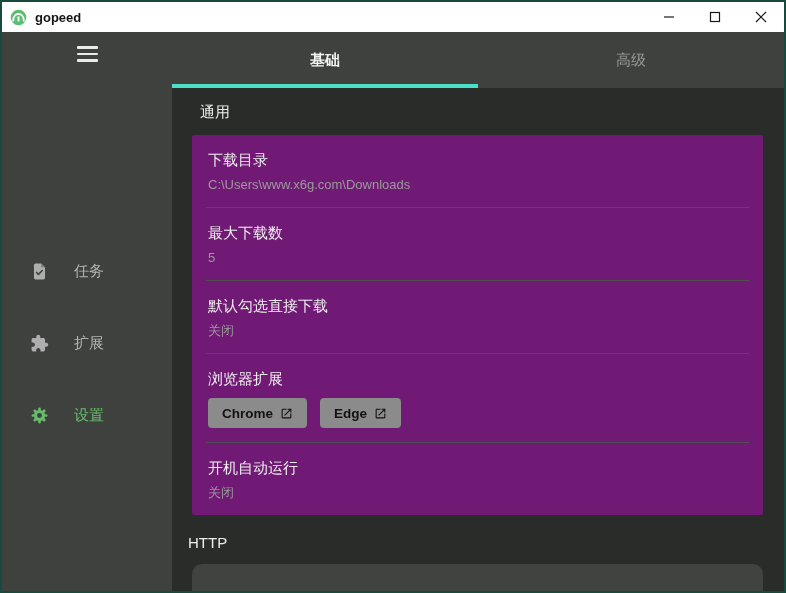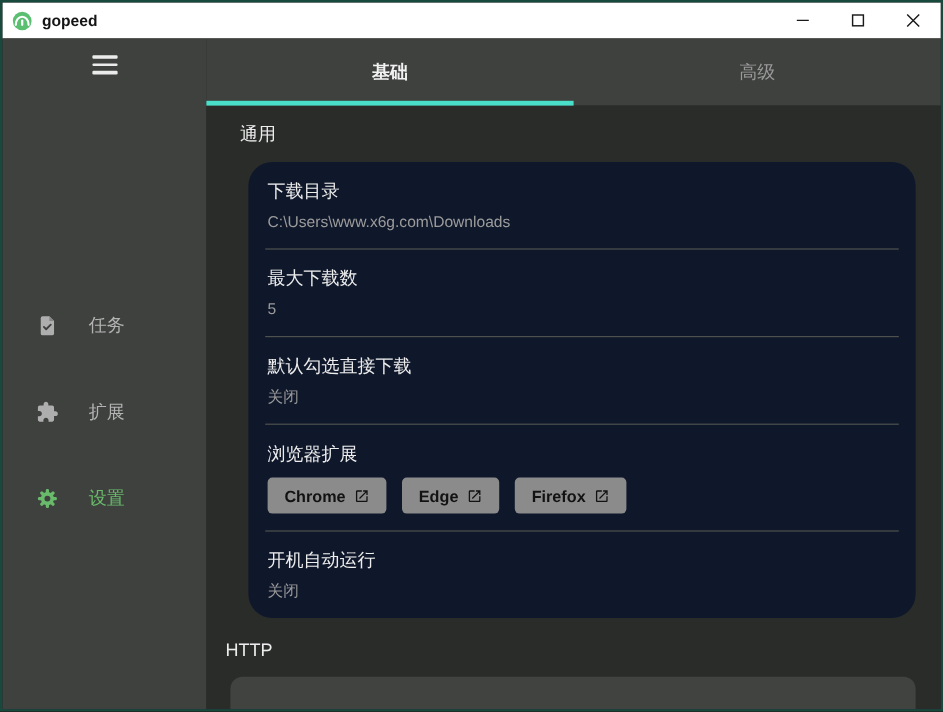--- a/index.html
+++ b/index.html
@@ -24,21 +24,21 @@
   .nav-item.active{color:#69bb6b;}
 
   .main{flex:1;display:flex;flex-direction:column;min-width:0;}
   .tabbar{flex:0 0 56px;background:#3e413e;display:flex;}
   .tab{flex:1;display:flex;align-items:center;justify-content:center;font-size:15px;color:#9a9a9a;position:relative;}
   .tab.active{color:#f2f2f2;font-weight:bold;}
   .tab.active::after{content:"";position:absolute;left:0;right:0;bottom:0;height:4px;background:#49dfc8;}
 
   .content{flex:1;background:#2a2c2a;padding-top:15px;overflow:hidden;}
   .section-label{padding-left:28px;font-size:15px;color:#ededed;margin-bottom:13px;}
-  .card{margin:0 21px 0 35px;background:#0f172a;border-radius:20px;}
+  .card{margin:0 21px 0 20px;background:#701a75;border-radius:2px;}
   .card-item{padding:15px 16px 14px;}
   .divider{height:1px;background:#4e514e;margin:0 14px;}
   .item-title{font-size:15px;color:#ededed;line-height:20px;}
   .item-value{font-size:13px;color:#9b9b9b;line-height:17px;margin-top:6px;}
   .btn-row{margin-top:9px;display:flex;}
   .browser-btn{height:30px;padding:0 14px;margin-right:13px;background:#8b8b8b;border:none;border-radius:4px;font-size:13.5px;color:#121212;display:inline-flex;align-items:center;gap:7px;font-weight:bold;}
   .http-label{margin:19px 0 13px;padding-left:16px;font-size:15px;color:#ededed;}
   .card-stub{margin:0 21px 0 20px;height:28px;background:#404340;border-radius:10px 10px 0 0;}
 </style>
 </head>
@@ -158,26 +158,20 @@
                 <svg width="13" height="13" viewBox="0 0 24 24">
                     <path fill="#121212" d="M19 19H5V5h7V3H5c-1.11 0-2 .9-2 2v14c0 1.1.89 2 2 2h14c1.1 0 2-.9 2-2v-7h-2v7zM14 3v2h3.59l-9.83 9.83 1.41 1.41L19 6.41V10h2V3h-7z"></path>
                   </svg>
               </button>
               <button class="browser-btn">
                 <span>Edge</span>
                 <svg width="13" height="13" viewBox="0 0 24 24">
                     <path fill="#121212" d="M19 19H5V5h7V3H5c-1.11 0-2 .9-2 2v14c0 1.1.89 2 2 2h14c1.1 0 2-.9 2-2v-7h-2v7zM14 3v2h3.59l-9.83 9.83 1.41 1.41L19 6.41V10h2V3h-7z"></path>
                   </svg>
               </button>
-              <button class="browser-btn">
-                <span>Firefox</span>
-                <svg width="13" height="13" viewBox="0 0 24 24">
-                    <path fill="#121212" d="M19 19H5V5h7V3H5c-1.11 0-2 .9-2 2v14c0 1.1.89 2 2 2h14c1.1 0 2-.9 2-2v-7h-2v7zM14 3v2h3.59l-9.83 9.83 1.41 1.41L19 6.41V10h2V3h-7z"></path>
-                  </svg>
-              </button>
             </div>
           </div>
           <div class="divider"></div>
 
           <div class="card-item">
             <div class="item-title">开机自动运行</div>
             <div class="item-value">关闭</div>
           </div>
 
         </div>

